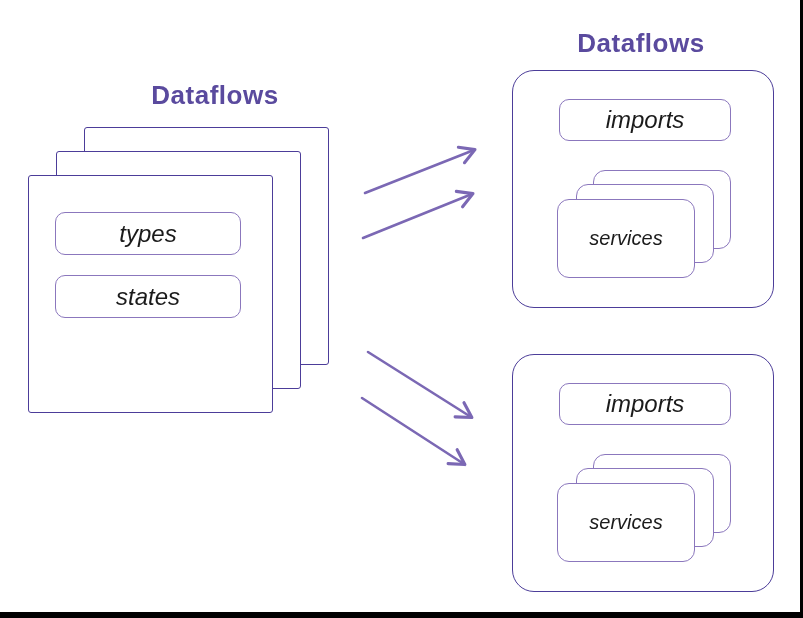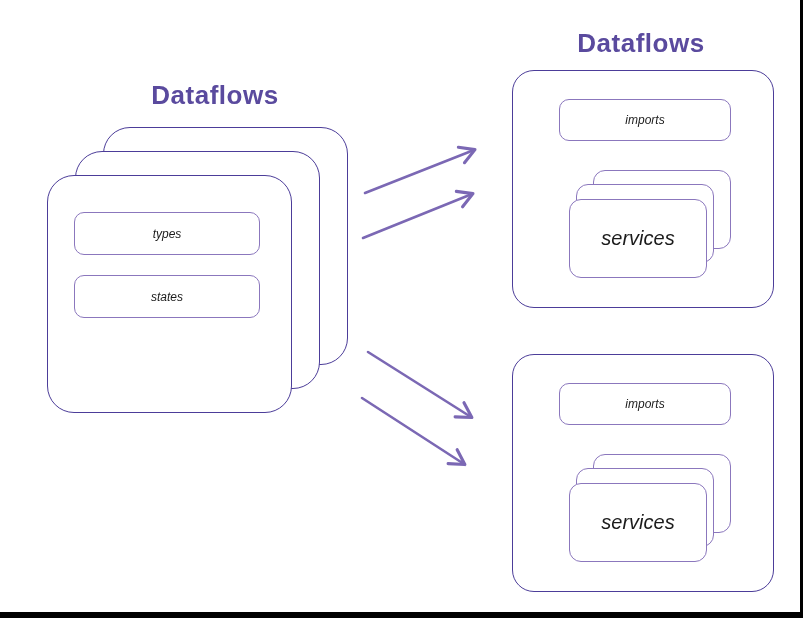--- a/index.html
+++ b/index.html
@@ -32,38 +32,37 @@
   }
   .t-packages{left:95px;top:80px;}
   .t-dataflows{left:521px;top:28px;}
 
   
   .pkg-card{
     position:absolute;
     width:245px;height:238px;
     background:#ffffff;
     border:1.6px solid var(--outer);
-    border-radius:27px;
+    border-radius:3px;
     box-sizing:border-box;
-    margin-left:19px;
   }
   .pkg-back{left:84px;top:127px;z-index:1;}
   .pkg-mid{left:56px;top:151px;z-index:2;}
   .pkg-front{left:28px;top:175px;z-index:3;}
 
   
   .pill{
     position:absolute;
     box-sizing:border-box;
     background:#ffffff;
     border:1.6px solid var(--inner);
     border-radius:10px;
     display:flex;align-items:center;justify-content:center;
     font-style:italic;
-    font-size:12px;
+    font-size:24px;
     color:var(--text);
   }
   .p-types,.p-states,.p-functions{left:26px;width:186px;height:43px;}
   .p-types{top:36px;}
   .p-states{top:99px;}
   .p-functions{top:162px;}
 
   
   .df-box{
     position:absolute;
@@ -85,21 +84,21 @@
     border:1.6px solid var(--inner);
     border-radius:12px;
     box-sizing:border-box;
     display:flex;align-items:center;justify-content:center;
     font-style:italic;
     font-size:20px;
     color:var(--text);
   }
   .svc-back{left:80px;top:99px;z-index:1;}
   .svc-mid{left:63px;top:113px;z-index:2;}
-  .svc-front{left:44px;top:128px;z-index:3;margin-left:12px;}
+  .svc-front{left:44px;top:128px;z-index:3;}
 
   .arrows{
     position:absolute;left:0;top:0;
     pointer-events:none;
     z-index:5;
   }
   .arrows line{stroke:var(--arrow);stroke-width:2.6;stroke-linecap:round;}
   .arrows .head{stroke:var(--arrow);fill:none;stroke-linecap:round;stroke-linejoin:round;}
 </style>
 </head>

